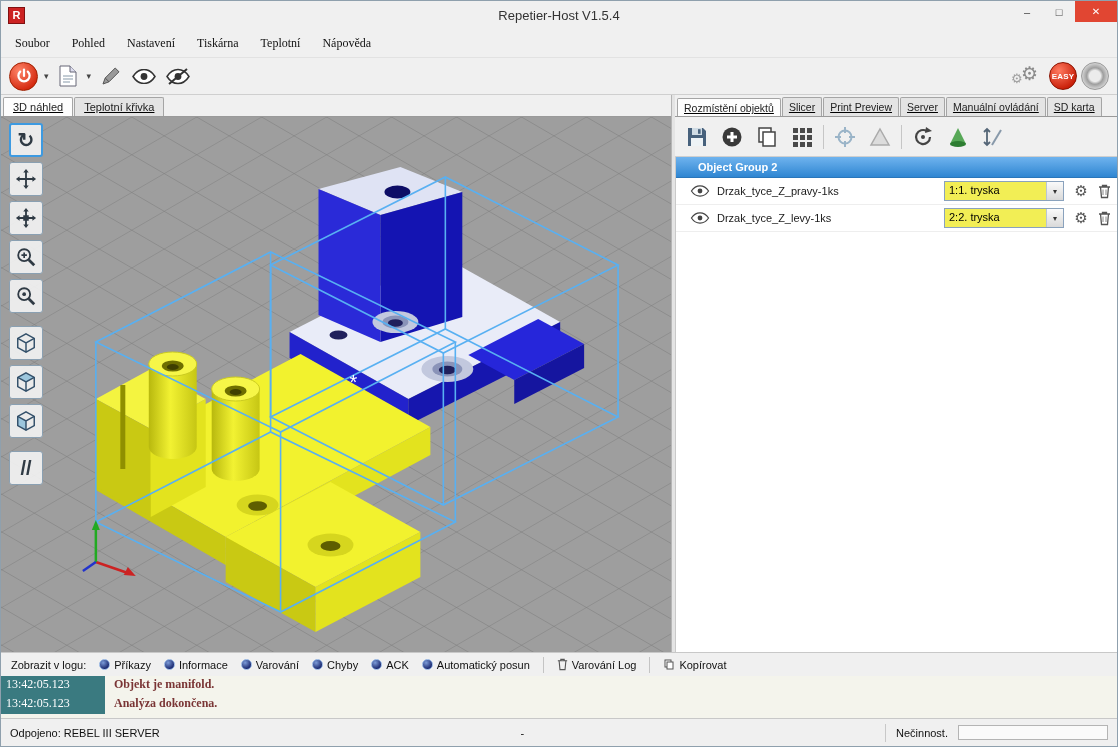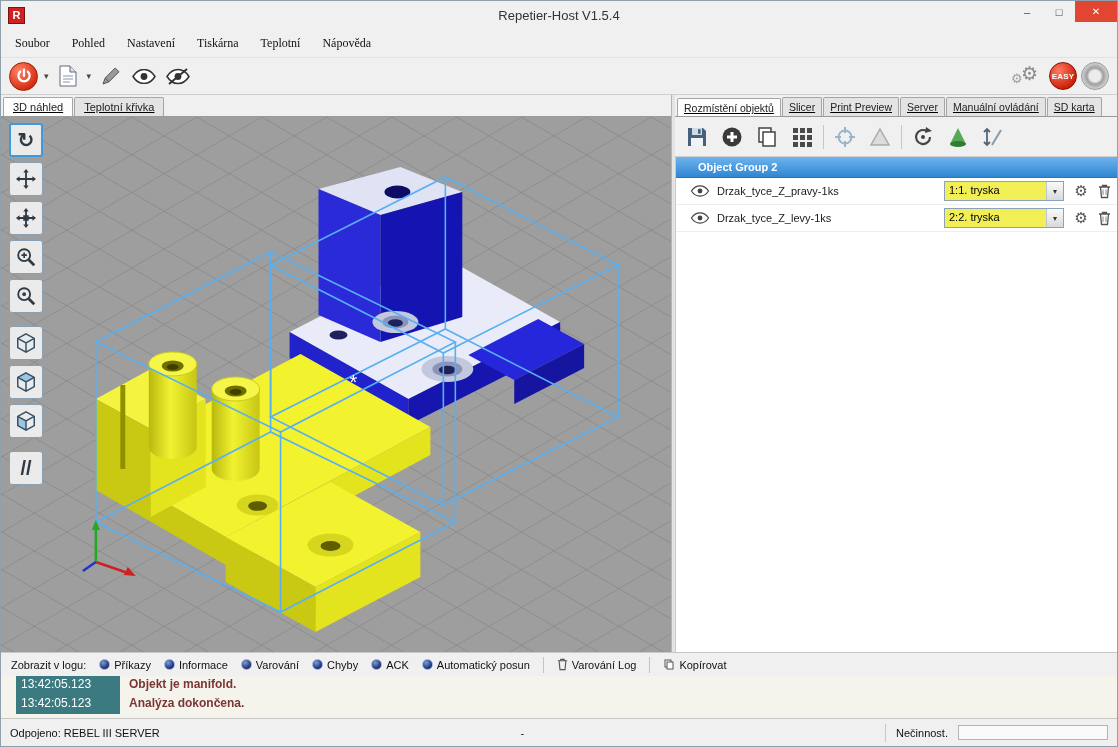--- a/index.html
+++ b/index.html
@@ -64,21 +64,21 @@
   .gear-btn { font-size:15px; color:#555; width:20px; text-align:center; }
 
   
   .log-toolbar { height:24px; background:#f0f0f0; border-top:1px solid #c8c8c8; display:flex; align-items:center; padding:0 10px; gap:13px; font-size:11px; color:#111; }
   .toggle { display:flex; align-items:center; gap:4px; }
   .dot { width:11px; height:11px; border-radius:50%; background:radial-gradient(circle at 35% 30%, #7b9bd8, #17246b 75%); border:1px solid #8fb0e0; }
   .log-sep { width:1px; height:16px; background:#c4c4c4; }
   .log-btn { display:flex; align-items:center; gap:4px; }
 
   
-  .log-area { height:42px; background:#f4f4ec; overflow:hidden; font-family:Liberation Sans, sans-serif;padding-left:15px; }
+  .log-area { height:42px; background:#f4f4ec; overflow:hidden; font-family:Liberation Serif, serif; }
   .log-row { display:flex; height:19px; }
   .log-time { width:104px; background:#3a7a80; color:#fff; font-size:12px; padding:1px 5px; }
   .log-msg { font-size:12px; padding:1px 9px; color:#7a3535; font-weight:bold; }
 
   
   .statusbar { height:28px; background:#f0f0f0; border-top:1px solid #c8c8c8; display:flex; align-items:center; font-size:11px; color:#111; padding:0 9px; gap:10px; }
   .sb-spacer { flex:1; }
   .sb-sep { width:1px; height:18px; background:#c8c8c8; }
   .progress { width:150px; height:15px; background:#fafafa; border:1px solid #b4b4b4; }
 </style>

